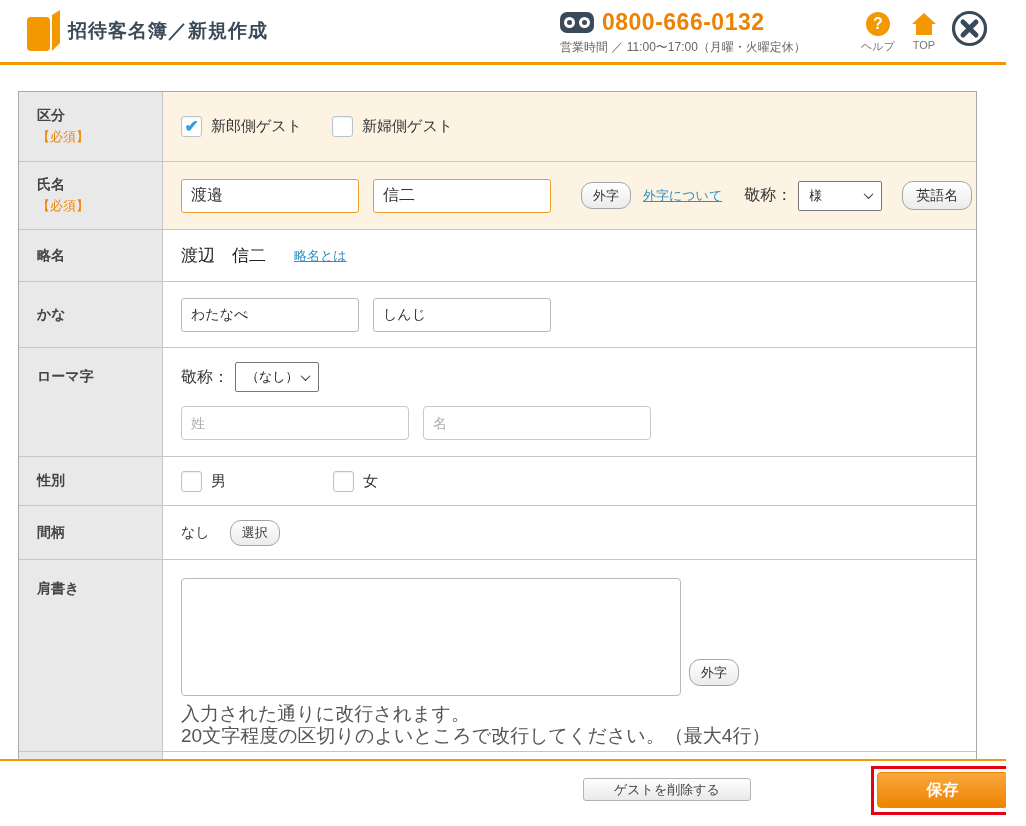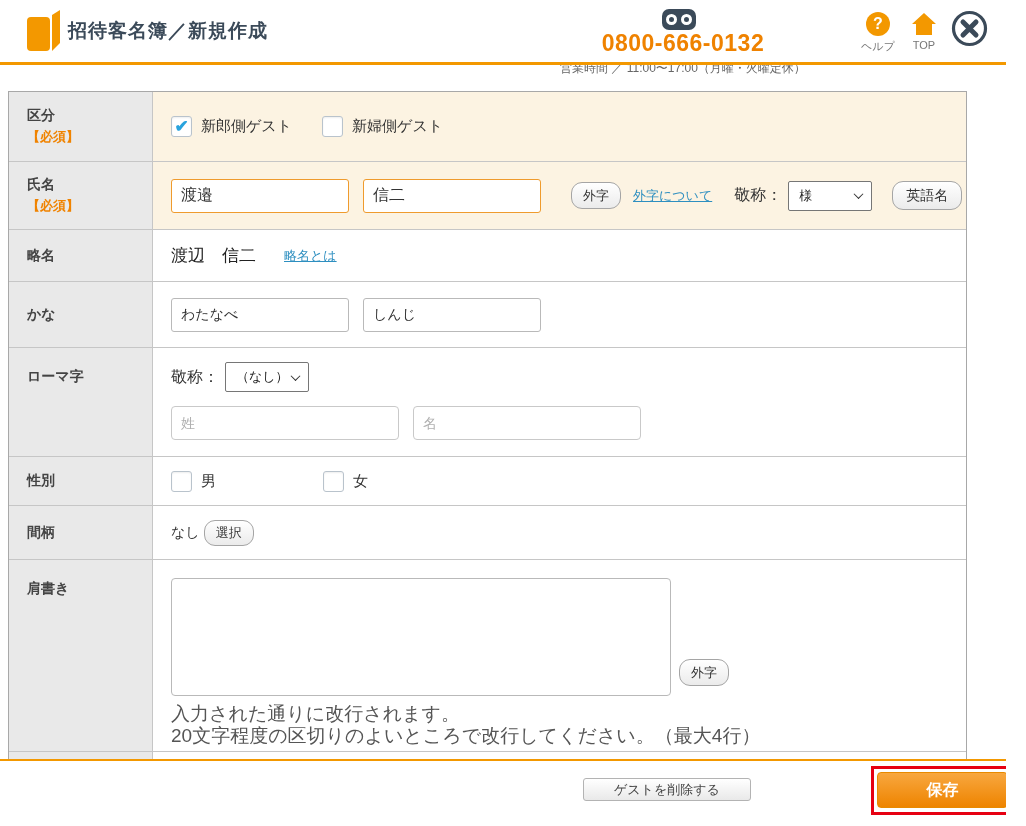--- a/index.html
+++ b/index.html
@@ -7,47 +7,47 @@
   .page {
     position:relative; width:1006px; height:826px; background:#fff;
     font-family:"Liberation Sans", sans-serif; overflow:hidden; color:#333;
   }
 
   
   .hdr { position:absolute; left:0; top:0; width:1026px; height:62px; background:#fff; }
   .logo { position:absolute; left:24px; top:9px; width:40px; height:44px; }
   .page-title { position:absolute; left:68px; top:18px; font-size:19px; font-weight:bold; color:#3b4a59; letter-spacing:1px; }
   .phone-block { position:absolute; left:560px; top:9px; }
-  .phone-row { display:flex; align-items:center;flex-direction:column; }
+  .phone-row { display:flex; align-items:center; }
   .freedial { position:relative; width:34px; height:21px; background:#3b4a59; border-radius:7px; margin-right:8px; }
   .freedial i { position:absolute; top:5px; width:11px; height:11px; border:3px solid #fff; border-radius:50%; background:transparent; }
   .freedial i.l { left:4px; } .freedial i.r { right:4px; }
   .phone-number { font-size:23px; font-weight:bold; color:#ef8200; letter-spacing:0.5px; }
   .phone-hours { margin-top:3px; font-size:12px; color:#666; }
   .hdr-nav { position:absolute; top:12px; text-align:center; cursor:pointer; }
   .help-wrap { left:856px; width:44px; }
   .top-wrap { left:903px; width:42px; }
   .round-q { width:24px; height:24px; margin:0 auto; background:#f39800; color:#fff; border-radius:50%;
              font-size:16px; font-weight:bold; line-height:24px; text-align:center; }
   .house { display:block; margin:0 auto; }
   .hdr-nav .cap { margin-top:3px; font-size:11px; color:#777; }
   .close-btn { position:absolute; left:951px; top:10px; width:37px; height:37px; cursor:pointer; }
   .hdr-line { position:absolute; left:0; top:62px; width:1026px; height:3px; background:#f39800; }
 
   
-  .form-table { position:absolute; left:8px; top:91px; width:959px; border:1px solid #a8a8a8; background:#84cc16; }
+  .form-table { position:absolute; left:18px; top:91px; width:959px; border:1px solid #a8a8a8; background:#84cc16; }
   .row { display:flex; border-bottom:1px solid #c6c6c6; }
   .row:last-child { border-bottom:none; }
   .r1{height:70px} .r2{height:68px} .r3{height:52px} .r4{height:66px} .r5{height:109px}
   .r6{height:49px} .r7{height:54px} .r8{height:192px} .r9{height:8px; overflow:hidden;}
   .label-cell { width:144px; min-width:144px; background:#e9e9e9; border-right:1px solid #c6c6c6;
                 display:flex; flex-direction:column; justify-content:center; padding-left:18px; }
   .label-cell.top { justify-content:flex-start; padding-top:20px; }
   .row-label { font-size:14px; font-weight:bold; color:#444; }
-  .required { font-size:13px; font-weight:bold; color:#f08300; margin-top:3px; }
+  .required { font-size:13px; font-weight:normal; color:#f08300; margin-top:3px; }
   .content-cell { flex:1; display:flex; align-items:center; padding-left:18px; background:#fff; }
   .content-cell.cream { background:#fcf3e2; }
   .content-cell.col { flex-direction:column; align-items:flex-start; justify-content:flex-start; }
 
   
   .cb { width:21px; height:21px; background:#fff; border:1px solid #b9c3cc; border-radius:3px;
         box-shadow:inset 0 1px 2px rgba(0,0,0,.07); display:inline-flex; align-items:center; justify-content:center;
         cursor:pointer; flex:none; }
   .cb .check { color:#29a3dd; font-size:17px; font-weight:bold; line-height:1; }
   .cb-label { font-size:15px; color:#333; margin-left:9px; }
@@ -218,21 +218,21 @@
         <span class="cb-label">女</span>
       </div>
     </div>
 
     <div class="row r7">
       <div class="label-cell">
         <span class="row-label">間柄</span>
       </div>
       <div class="content-cell">
         <span style="font-size:14px; color:#333;">なし</span>
-        <button class="sm-btn" style="margin-left:4px; height:26px;">選択</button>
+        <button class="sm-btn" style="margin-left:20px; height:26px;">選択</button>
       </div>
     </div>
 
     <div class="row r8">
       <div class="label-cell top">
         <span class="row-label">肩書き</span>
       </div>
       <div class="content-cell col" style="padding-top:18px;">
         <div style="display:flex; align-items:flex-end;">
           <textarea class="title-area" style=""></textarea>

